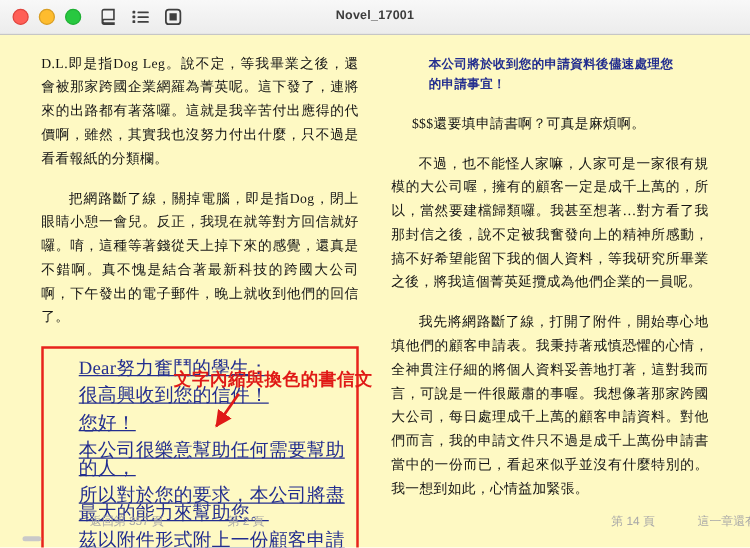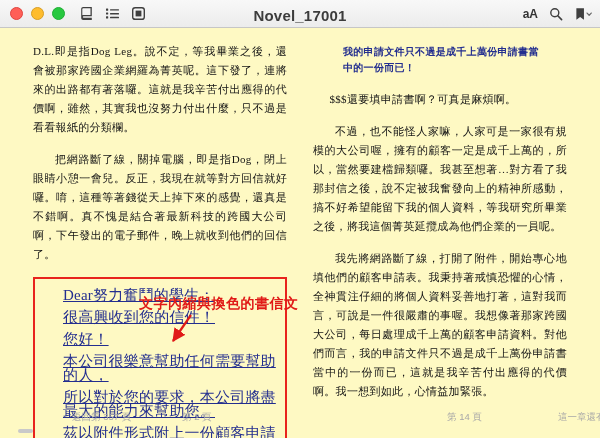--- a/index.html
+++ b/index.html
@@ -11,21 +11,21 @@
     display:flex;align-items:center;font-family:"Liberation Sans","DejaVu Sans",sans-serif;}
   .traffic{display:flex;gap:8px;margin-left:10px;}
   .tl{width:11px;height:11px;border-radius:50%;}
   .tl.red{background:#ff5f57;border:0.5px solid #e0443e;}
   .tl.yellow{background:#febc2e;border:0.5px solid #d89e24;}
   .tl.green{background:#28c840;border:0.5px solid #1faf34;}
   .tb-icons{display:flex;gap:8px;margin-left:12px;align-items:center;}
   .tb-btn{width:18px;height:18px;display:flex;align-items:center;justify-content:center;cursor:default;}
   .tb-btn svg{display:block;}
   .title{position:absolute;left:50%;transform:translateX(-50%);top:7px;
-    font-size:15px;font-weight:700;color:#3c3c3c;letter-spacing:.2px;}
+    font-size:10px;font-weight:700;color:#3c3c3c;letter-spacing:.2px;}
   .tb-right{position:absolute;right:8px;top:0;height:27px;display:flex;align-items:center;gap:9px;}
   .fontsize{font-size:12px;color:#333;font-weight:600;letter-spacing:0px;}
   
   .content{position:absolute;top:28px;left:0;right:0;bottom:0;background:#fef9c3;display:flex;}
   .page{width:300px;box-sizing:border-box;position:relative;}
   .page-left{padding:14px 13px 0 33px;}
   .page-right{padding:14px 33px 0 13px;}
   p.body{font-size:11px;line-height:19px;color:#141414;text-align:justify;
     margin:0 0 13px 0;letter-spacing:.3px;}
   p.indent{text-indent:2em;}
@@ -41,21 +41,21 @@
     font-family:"Liberation Sans","DejaVu Sans",sans-serif;}
   .arrow-svg{position:absolute;left:132px;top:34px;}
   
   .letter-cont{color:#232e8f;font-size:10px;line-height:16px;font-weight:600;
     margin:2px 20px 14px 30px;letter-spacing:.3px;}
   
   .footer-item{position:absolute;font-size:9.5px;color:#a8a8a8;
     font-family:"Liberation Sans","DejaVu Sans",sans-serif;white-space:nowrap;padding-left:39px;}
   .f-back{left:33px;top:411px;}
   .f-p13{left:143px;top:411px;}
-  .f-p14{left:408px;top:411px;}
+  .f-p14{left:450px;top:411px;}
   .f-remaining{left:519px;top:411px;}
   .scroll-pill{position:absolute;left:18px;top:429px;width:15px;height:4px;
     background:#c9c9c9;border-radius:2px;}
 </style>
 </head>
 <body>
 
 <div class="window">
 
   <div class="toolbar">
@@ -83,35 +83,20 @@
           </svg>
       </div>
       <div class="tb-btn">
         <svg width="15" height="15" viewBox="0 0 15 15">
             <rect x="1.7" y="1.7" width="11.6" height="11.6" rx="2.4" fill="none" stroke="#3f3f3f" stroke-width="1.4"></rect>
             <rect x="4.6" y="4.6" width="5.8" height="5.8" fill="#3f3f3f"></rect>
           </svg>
       </div>
     </div>
     <div class="title">Novel_17001</div>
-    <div class="tb-right">
-      <div class="fontsize">aA</div>
-      <div class="tb-btn">
-        <svg width="14" height="14" viewBox="0 0 14 14">
-            <circle cx="5.8" cy="5.8" r="4" fill="none" stroke="#3f3f3f" stroke-width="1.4"></circle>
-            <line x1="8.8" y1="8.8" x2="12.6" y2="12.6" stroke="#3f3f3f" stroke-width="1.6" stroke-linecap="round"></line>
-          </svg>
-      </div>
-      <div class="tb-btn">
-        <svg width="19" height="14" viewBox="0 0 19 14">
-            <path fill="#3f3f3f" d="M2.5 0.8h8v12.4l-4-3.1-4 3.1z"></path>
-            <path d="M13.8 6 16 8.3 18.2 6" fill="none" stroke="#6a6a6a" stroke-width="1.3" stroke-linecap="round" stroke-linejoin="round"></path>
-          </svg>
-      </div>
-    </div>
   </div>
 
   <div class="content">
 
     <div class="page page-left">
       <p class="body">D.L.即是指Dog Leg。說不定，等我畢業之後，還會被那家跨國企業網羅為菁英呢。這下發了，連將來的出路都有著落囉。這就是我辛苦付出應得的代價啊，雖然，其實我也沒努力付出什麼，只不過是看看報紙的分類欄。</p>
       <p class="body indent">把網路斷了線，關掉電腦，即是指Dog，閉上眼睛小憩一會兒。反正，我現在就等對方回信就好囉。唷，這種等著錢從天上掉下來的感覺，還真是不錯啊。真不愧是結合著最新科技的跨國大公司啊，下午發出的電子郵件，晚上就收到他們的回信了。</p>
 
       <div class="letter-box">
         <p class="letter-line">Dear努力奮鬥的學生：</p>
@@ -128,24 +113,24 @@
             <marker id="ah" markerWidth="9" markerHeight="9" refX="5.5" refY="3" orient="auto">
               <path d="M0,0 L6,3 L0,6 z" fill="#e01a17"></path>
             </marker>
           </defs>
           <line x1="24" y1="2" x2="6" y2="28" stroke="#e01a17" stroke-width="2.2" marker-end="url(#ah)"></line>
         </svg>
       </div>
     </div>
 
     <div class="page page-right">
-      <p class="letter-cont">我的申請文件只不過是成千上萬份申請書當中的一份而已！</p>
+      <p class="letter-cont">本公司將於收到您的申請資料後儘速處理您的申請事宜！</p>
       <p class="body indent-sm">$$$還要填申請書啊？可真是麻煩啊。</p>
       <p class="body indent">不過，也不能怪人家嘛，人家可是一家很有規模的大公司喔，擁有的顧客一定是成千上萬的，所以，當然要建檔歸類囉。我甚至想著…對方看了我那封信之後，說不定被我奮發向上的精神所感動，搞不好希望能留下我的個人資料，等我研究所畢業之後，將我這個菁英延攬成為他們企業的一員呢。</p>
-      <p class="body indent">我先將網路斷了線，打開了附件，開始專心地填他們的顧客申請表。我秉持著戒慎恐懼的心情，全神貫注仔細的將個人資料妥善地打著，這對我而言，可說是一件很嚴肅的事喔。我想像著那家跨國大公司，每日處理成千上萬的顧客申請資料。對他們而言，我的申請文件只不過是成千上萬份申請書當中的一份而已，這就是我辛苦付出應得的代價啊。我一想到如此，心情益加緊張。</p>
+      <p class="body indent">我先將網路斷了線，打開了附件，開始專心地填他們的顧客申請表。我秉持著戒慎恐懼的心情，全神貫注仔細的將個人資料妥善地打著，這對我而言，可說是一件很嚴肅的事喔。我想像著那家跨國大公司，每日處理成千上萬的顧客申請資料。對他們而言，我的申請文件只不過是成千上萬份申請書當中的一份而已，看起來似乎並沒有什麼特別的。我一想到如此，心情益加緊張。</p>
     </div>
   </div>
 
   <div class="footer-item f-back">返回第 357 頁</div>
   <div class="footer-item f-p13">第 2 頁</div>
   <div class="footer-item f-p14">第 14 頁</div>
   <div class="footer-item f-remaining">這一章還有 9 頁</div>
   <div class="scroll-pill"></div>
 
 </div>

